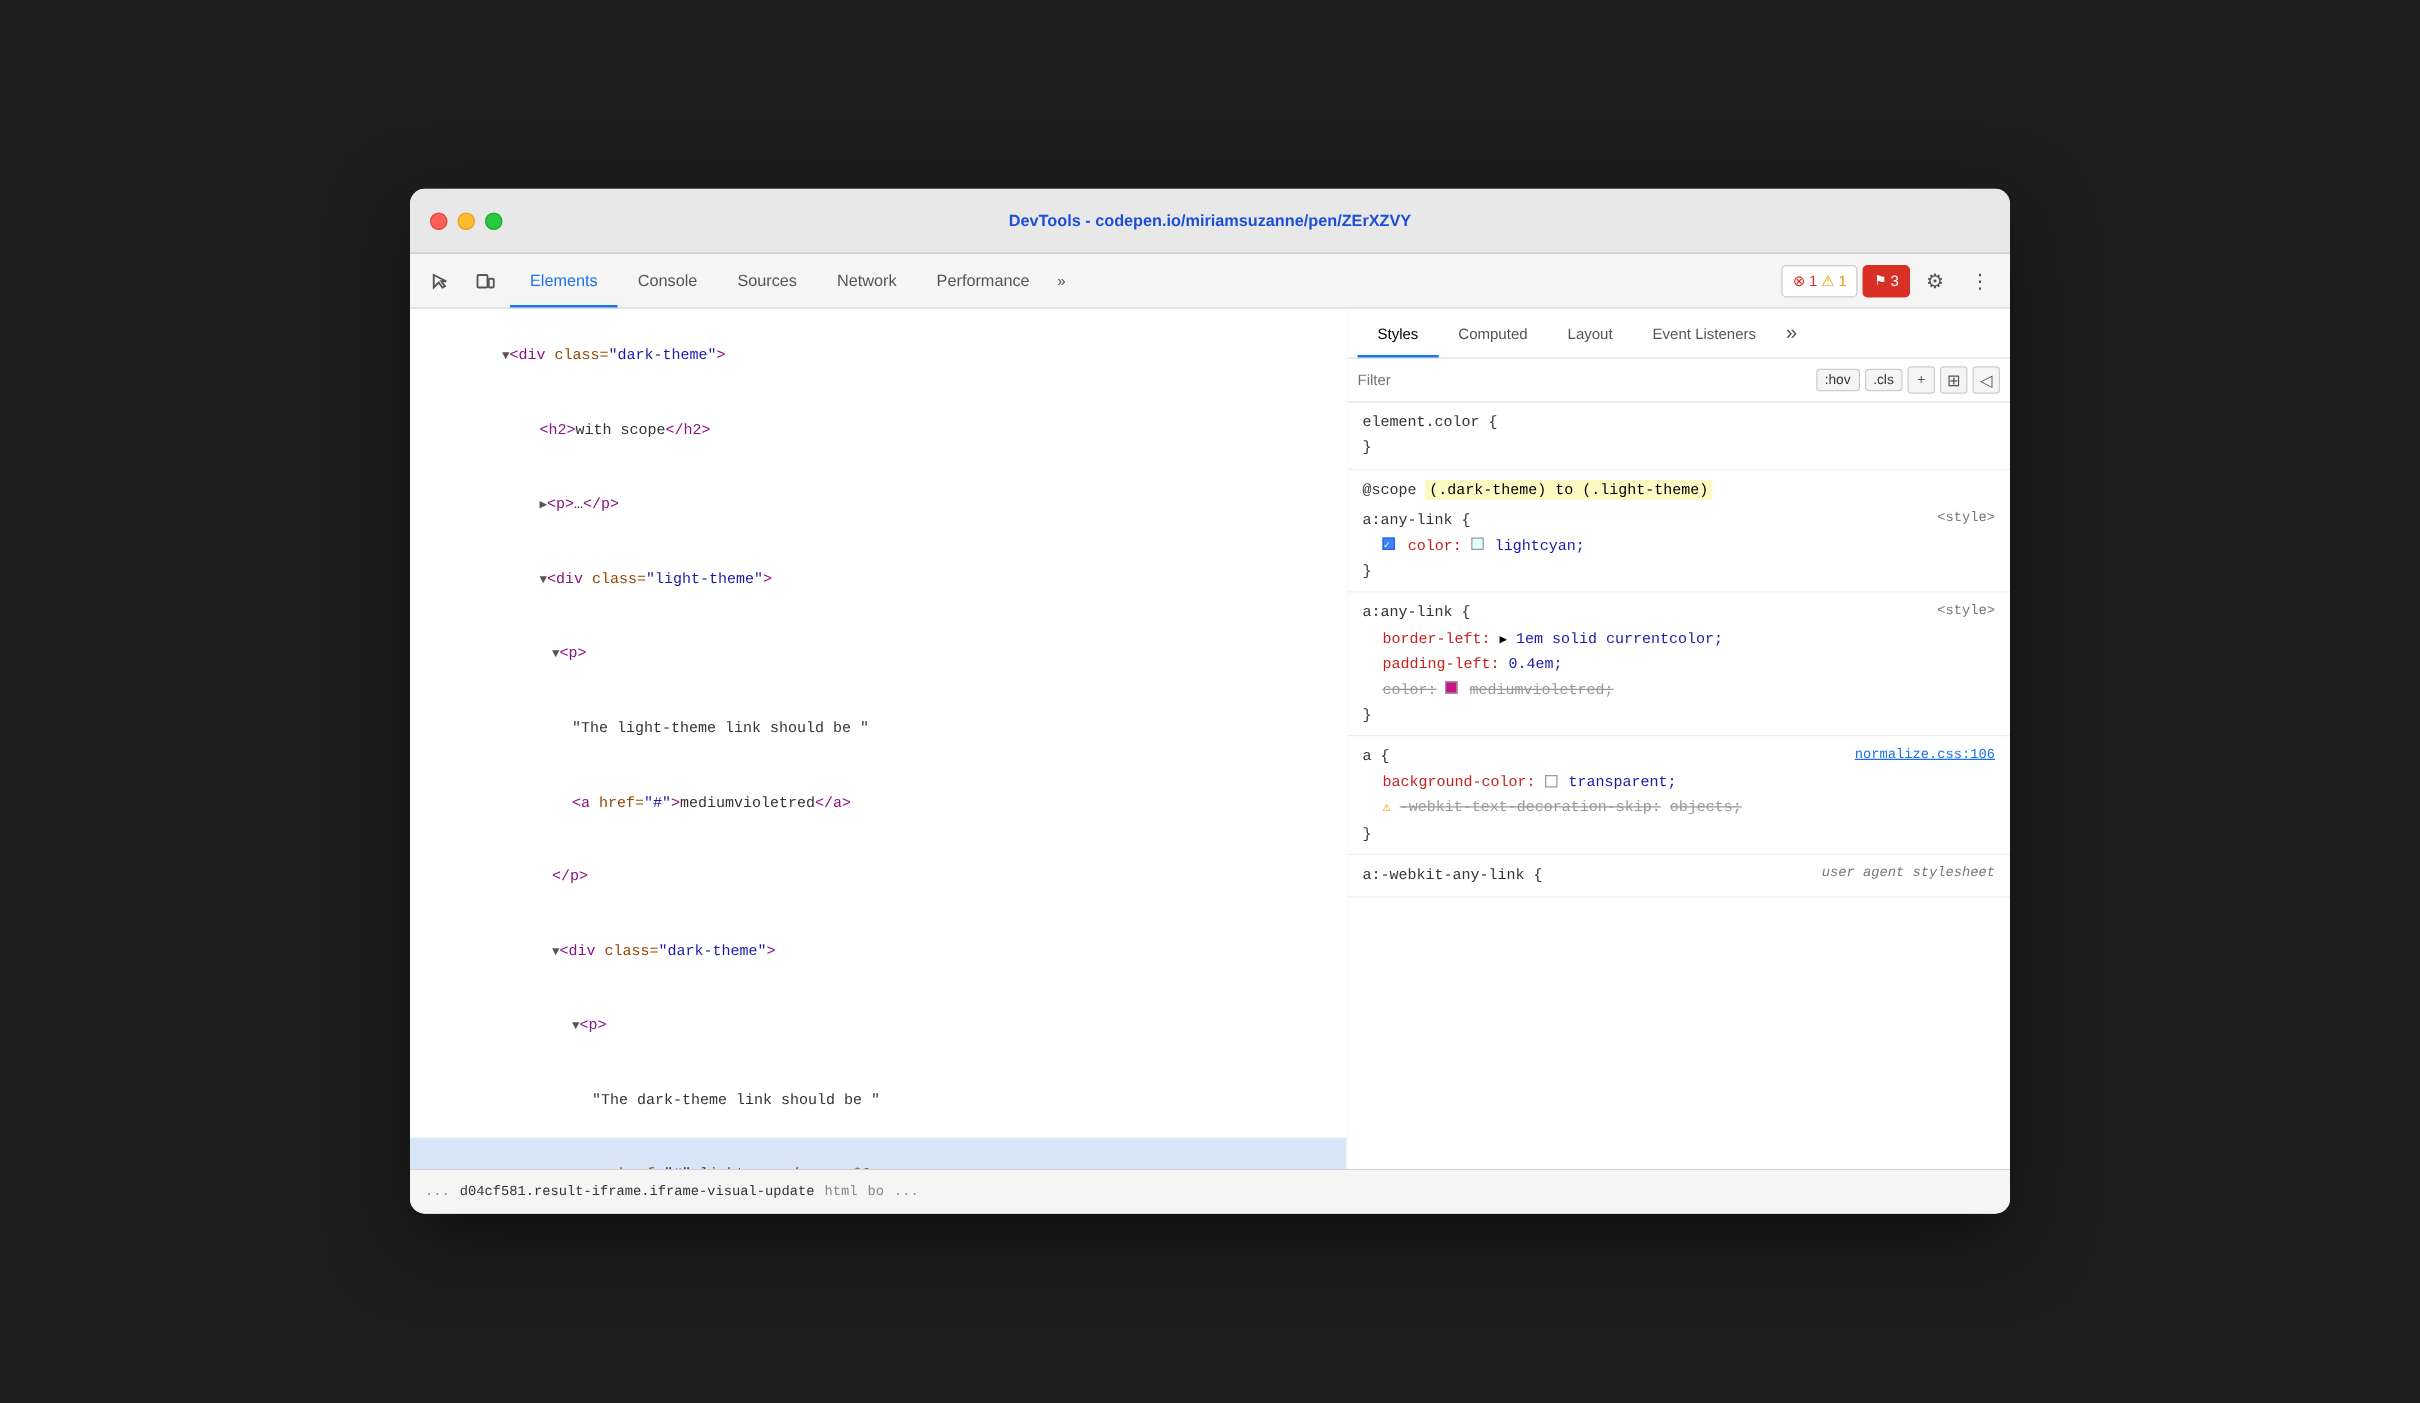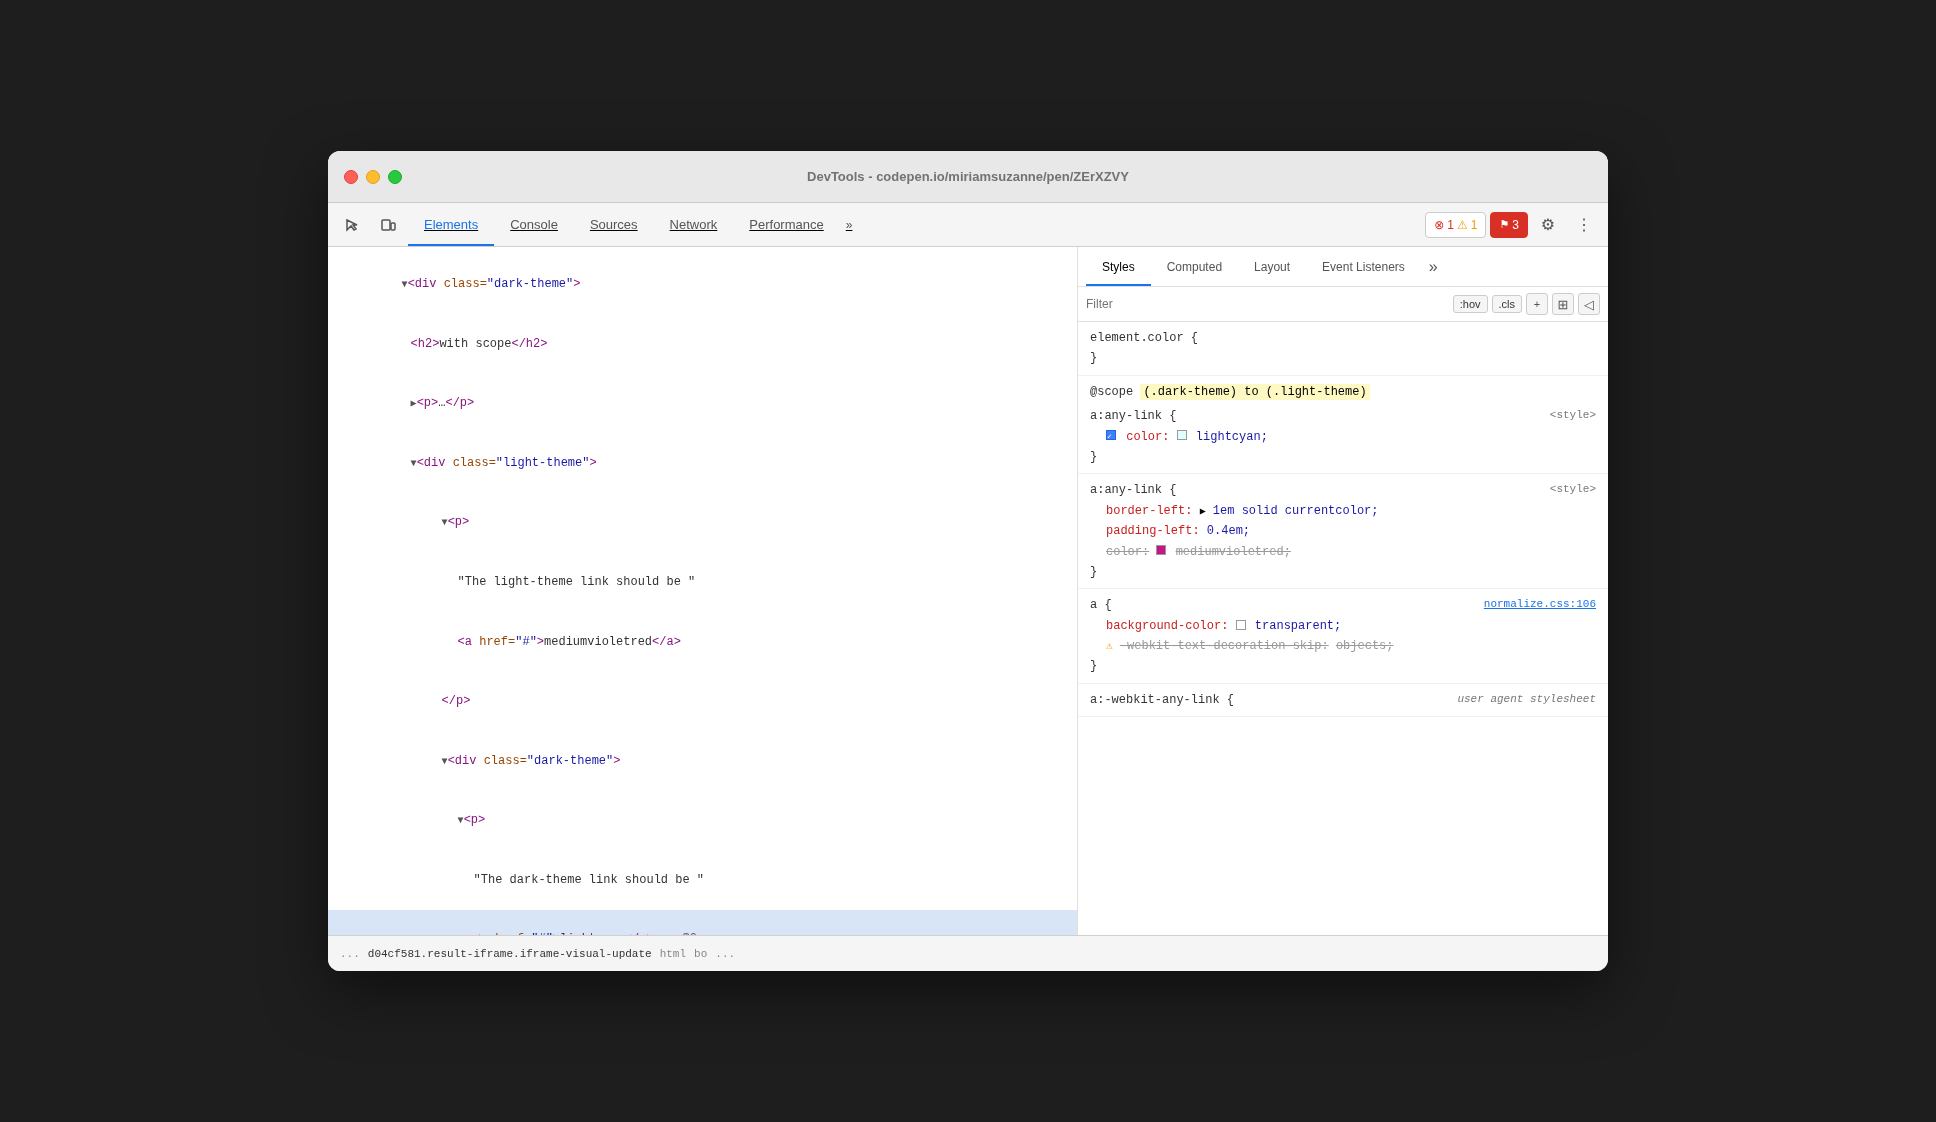--- a/index.html
+++ b/index.html
@@ -40,21 +40,21 @@
     }
     .traffic-light.close { background: #ff5f57; border: 1px solid #e0443e; }
     .traffic-light.minimize { background: #ffbd2e; border: 1px solid #dea123; }
     .traffic-light.maximize { background: #28c840; border: 1px solid #1aab29; }
     .titlebar-title {
       position: absolute;
       left: 50%;
       transform: translateX(-50%);
       font-size: 13px;
       font-weight: 600;
-      color: #737373;
+      color: #1d4ed8;
     }
     .toolbar {
       background: #f5f5f5;
       border-bottom: 1px solid #d0d0d0;
       display: flex;
       align-items: center;
       padding: 0 8px;
       height: 44px;
       gap: 4px;
     }
@@ -69,21 +69,20 @@
       justify-content: center;
       border-radius: 4px;
       color: #555;
       font-size: 14px;
     }
     .toolbar-tabs {
       display: flex;
       align-items: center;
       height: 100%;
       flex: 1;
-      text-decoration: underline;
     }
     .tab {
       padding: 0 16px;
       height: 100%;
       display: flex;
       align-items: center;
       font-size: 13px;
       color: #555;
       cursor: pointer;
       position: relative;
@@ -314,21 +313,21 @@
     .bottom-bar-dots { color: #888; }
     .bottom-breadcrumb { color: #333; }
     .bottom-tag { color: #888; }
     .chevron-more {
       font-size: 12px;
       cursor: pointer;
       padding: 4px 6px;
       color: #555;
     }
     .indent-1 { padding-left: 16px; }
-    .indent-2 { padding-left: 17px; }
+    .indent-2 { padding-left: 38px; }
     .indent-3 { padding-left: 48px; }
     .indent-4 { padding-left: 64px; }
     .indent-5 { padding-left: 80px; }
     .styles-tab-more { padding: 0 8px; font-size: 16px; color: #555; cursor: pointer; }
   </style>
 </head>
 <body>
 
 <div class="window">
 

